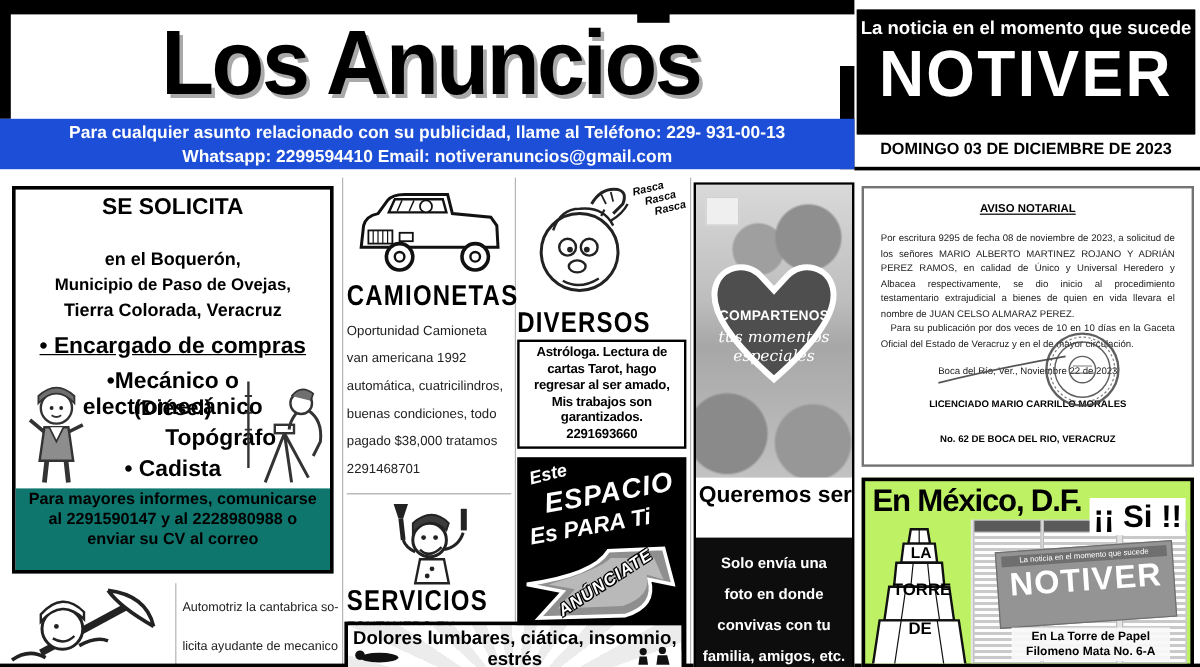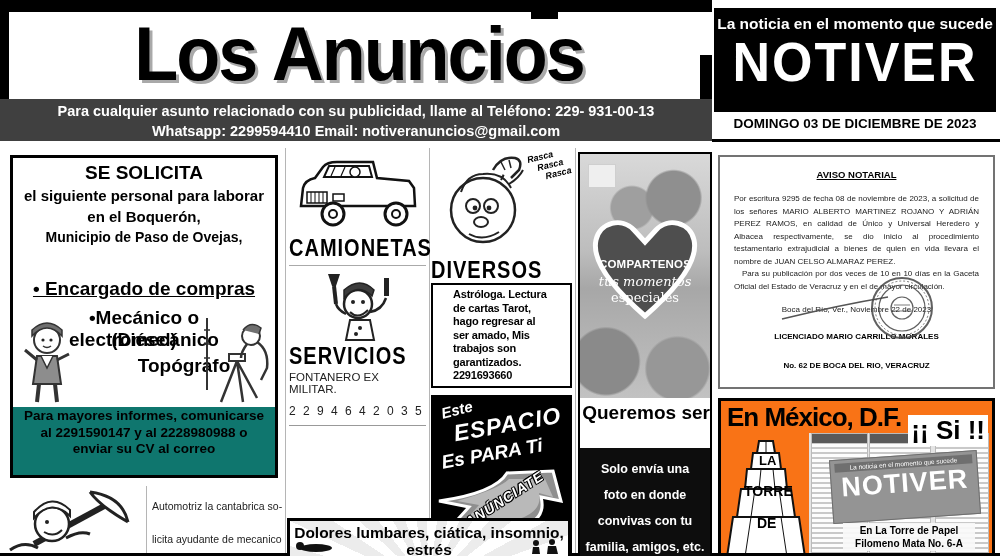--- a/index.html
+++ b/index.html
@@ -8,21 +8,21 @@
   .abs{position:absolute;}
 
   
   .top-bar{left:0;top:0;width:712px;height:12px;background:#000;}
   .top-tab{left:531px;top:0;width:27px;height:19px;background:#000;}
   .left-bar{left:0;top:0;width:9px;height:99px;background:#000;}
   .right-bar{left:700px;top:55px;width:12px;height:86px;background:#000;}
   .masthead-title{left:14px;top:8px;width:690px;text-align:center;font-size:72px;
      font-weight:900;letter-spacing:-2px;line-height:90px;transform:scaleY(1.06);
      text-shadow:3px 3px 0 #a9a9a9;white-space:nowrap;}
-  .contact-bar{left:0;top:99px;width:712px;height:42px;background:#404040;color:#fff;
+  .contact-bar{left:0;top:99px;width:712px;height:42px;background:#1d4ed8;color:#fff;
      text-align:center;font-weight:bold;font-size:14.5px;line-height:20px;padding-top:2px;box-sizing:border-box;}
 
   
   .notiver-box{left:714px;top:8px;width:282px;height:104px;background:#000;color:#fff;
      text-align:center;box-sizing:border-box;border:2px solid #000;}
   .notiver-tagline{font-size:15.5px;font-weight:bold;margin-top:5px;}
   .notiver-brand{font-size:52px;font-weight:900;letter-spacing:2px;line-height:1.0;margin-top:3px;transform:scaleY(1.05);}
   .notiver-date{left:714px;top:116px;width:282px;text-align:center;font-weight:bold;font-size:13.5px;}
   .notiver-underline{left:712px;top:139px;width:288px;height:3px;background:#000;}
 
@@ -59,21 +59,21 @@
   .hline{border-top:1px solid #aaa;margin:8px 0 4px;}
   .plumber-svg{display:block;margin:2px auto 0;}
   .fontanero1{margin-top:6px;font-size:11.5px;color:#222;}
   .digits{margin-top:9px;font-size:12px;letter-spacing:2px;color:#222;border-bottom:1px solid #999;padding-bottom:7px;}
 
   
   .col3{left:431px;top:148px;width:141px;}
   .scratch-wrap{position:relative;height:108px;}
   .rasca{position:absolute;right:2px;top:2px;font-size:9px;font-style:italic;font-weight:bold;
      transform:rotate(-14deg);line-height:10px;text-align:left;}
-  .astro-box{border:2px solid #000;margin-top:4px;padding:3px 20px;text-align:left;
+  .astro-box{border:2px solid #000;margin-top:4px;padding:3px 6px;text-align:center;
      font-weight:bold;font-size:11px;line-height:13.5px;letter-spacing:-0.2px;}
   .espacio{position:relative;margin-top:7px;height:180px;background:#000;color:#fff;overflow:hidden;}
   .esp-este{position:absolute;left:10px;top:6px;font-size:15px;font-style:italic;font-weight:bold;transform:rotate(-14deg);}
   .esp-espacio{position:absolute;left:22px;top:16px;font-size:23px;font-style:italic;font-weight:900;transform:rotate(-10deg);letter-spacing:1px;}
   .esp-parati{position:absolute;left:10px;top:48px;font-size:19px;font-style:italic;font-weight:900;transform:rotate(-10deg);}
   .esp-arrow{position:absolute;left:4px;top:72px;}
   .esp-anunciate{position:absolute;left:28px;top:96px;font-size:14px;font-weight:900;font-style:italic;
      transform:rotate(-33deg);color:#fff;text-shadow:1px 1px 0 #000,-1px -1px 0 #000,1px -1px 0 #000,-1px 1px 0 #000;letter-spacing:1px;}
   .esp-phone{position:absolute;left:0;bottom:22px;width:100%;text-align:center;font-size:18px;font-weight:900;}
   .esp-web{position:absolute;left:4px;right:4px;bottom:3px;border:1.5px solid #fff;text-align:center;
@@ -92,38 +92,38 @@
      background:linear-gradient(180deg,#d9d9d9 0%,#bdbdbd 40%,#a7a7a7 55%,#c2c2c2 100%);}
   .photo-blobs{position:absolute;inset:0;
      background:radial-gradient(circle at 72% 18%, #8f8f8f 0 12%, transparent 13%),
                 radial-gradient(circle at 40% 22%, #9f9f9f 0 10%, transparent 11%),
                 radial-gradient(circle at 20% 85%, #8a8a8a 0 14%, transparent 15%),
                 radial-gradient(circle at 75% 88%, #979797 0 13%, transparent 14%);}
   .photo-frame{position:absolute;left:8px;top:10px;width:26px;height:22px;background:#efefef;border:1px solid #cfcfcf;}
   .heart-svg{position:absolute;left:6px;top:58px;}
   .heart-t1{position:absolute;left:0;top:104px;width:100%;text-align:center;color:#fff;font-weight:900;font-size:11.5px;letter-spacing:0.2px;}
   .heart-t2{position:absolute;left:0;top:120px;width:100%;text-align:center;color:#fff;font-style:italic;font-size:13px;font-family:"DejaVu Serif",serif;}
-  .heart-t3{position:absolute;left:0;top:136px;width:100%;text-align:center;color:#fff;font-size:13px;font-family:"DejaVu Serif",serif;}
+  .heart-t3{position:absolute;left:0;top:136px;width:100%;text-align:center;color:#fff;font-style:italic;font-size:13px;font-family:"DejaVu Serif",serif;}
   .comp-sub{height:50px;text-align:right;font-weight:900;font-size:19px;line-height:23px;padding-top:3px;box-sizing:border-box;}
   .comp-black{background:#0d0d0d;color:#fff;height:110px;text-align:center;
      font-weight:bold;font-size:12.5px;line-height:26px;padding-top:8px;box-sizing:border-box;}
 
   
   .aviso{left:718px;top:155px;width:277px;height:234px;border:2px solid #737373;box-sizing:border-box;
      padding:12px 14px;font-size:8px;color:#222;position:absolute;}
   .aviso-title{text-align:center;font-weight:bold;text-decoration:underline;font-size:9.5px;color:#000;margin-bottom:13px;}
   .aviso p{margin:0;text-align:justify;line-height:12.5px;}
   .aviso .p2{text-indent:8px;}
   .aviso-date{text-align:center;margin-top:12px;}
   .aviso-name{text-align:center;font-weight:bold;margin-top:16px;line-height:13px;color:#000;}
   .seal-svg{position:absolute;left:60px;top:118px;}
 
   
   .mexico{left:718px;top:398px;width:277px;height:158px;border:3px solid #000;box-sizing:border-box;
-     position:absolute;background:#f97316;overflow:hidden;}
+     position:absolute;background:#bef264;overflow:hidden;}
   .mex-head{position:absolute;left:6px;top:1px;font-size:26px;font-weight:900;letter-spacing:-1px;}
   .mex-si{position:absolute;right:4px;top:14px;font-size:26px;font-weight:900;background:#fff;padding:0 3px;z-index:3;}
   .tower-svg{position:absolute;left:2px;top:36px;z-index:2;}
   .tower-l{position:absolute;z-index:3;font-weight:900;}
   .tw1{left:38px;top:52px;font-size:13px;}
   .tw2{left:23px;top:82px;font-size:14px;}
   .tw3{left:36px;top:114px;font-size:14px;}
   .collage{position:absolute;left:88px;top:32px;right:3px;bottom:0;background:#e4e4e4;overflow:hidden;z-index:1;}
   .npage{position:absolute;top:0;bottom:0;background:repeating-linear-gradient(180deg,#fdfdfd 0 3px,#c9c9c9 3px 5px);border:1px solid #bbb;}
   .npage .nphead{height:9px;background:#5a5a5a;}
@@ -159,27 +159,28 @@
 <div class="abs notiver-underline"></div>
 
 <div class="abs vd vd1"></div>
 <div class="abs vd vd2"></div>
 <div class="abs vd vd3"></div>
 <div class="abs vd-small"></div>
 <div class="abs bottom-bar"></div>
 
 <div class="abs job-box">
   <div class="abs t jt">SE SOLICITA</div>
-  <div class="abs t jl1">el siguiente personal para laborar</div>
   <div class="abs t jl2">en el Boquerón,</div>
   <div class="abs t jl3">Municipio de Paso de Ovejas,</div>
+  <div class="abs t jl4">Tierra Colorada, Veracruz</div>
   <div class="abs t jb1">• Encargado de compras</div>
   <div class="abs t jb2">•Mecánico o electromecánico</div>
   <div class="abs t jb2b">(Diésel)</div>
   <div class="abs t jb3">Topógrafo</div>
+  <div class="abs t jb4">• Cadista</div>
 
   <svg class="abs worker-svg" width="66" height="92" viewBox="0 0 66 92">
     <circle cx="30" cy="26" r="13" fill="#fff" stroke="#333" stroke-width="2"></circle>
     <path d="M15 22 Q30 6 45 22 L45 16 Q30 2 15 16 Z" fill="#6f6f6f" stroke="#333" stroke-width="1.5"></path>
     <circle cx="26" cy="26" r="1.6" fill="#222"></circle>
       <circle cx="34" cy="26" r="1.6" fill="#222"></circle>
     <path d="M26 32 Q30 35 34 32" stroke="#333" stroke-width="1.5" fill="none"></path>
     <path d="M20 42 L40 42 L44 70 L16 70 Z" fill="#8d8d8d" stroke="#333" stroke-width="2"></path>
     <path d="M24 42 L30 54 L36 42" fill="#fff" stroke="#333" stroke-width="1.5"></path>
     <path d="M20 46 L8 36 M40 46 L52 40" stroke="#333" stroke-width="3" fill="none"></path>
@@ -229,20 +230,21 @@
     <rect x="14" y="38" width="20" height="11" fill="#fff" stroke="#111" stroke-width="1.5"></rect>
     <path d="M18 38 L18 49 M22 38 L22 49 M26 38 L26 49 M30 38 L30 49" stroke="#111" stroke-width="1"></path>
     <rect x="40" y="40" width="11" height="7" fill="#fff" stroke="#111" stroke-width="1.5"></rect>
     <circle cx="40" cy="60" r="11" fill="#fff" stroke="#111" stroke-width="3"></circle>
     <circle cx="40" cy="60" r="4" fill="#fff" stroke="#111" stroke-width="2"></circle>
     <circle cx="103" cy="60" r="11" fill="#fff" stroke="#111" stroke-width="3"></circle>
     <circle cx="103" cy="60" r="4" fill="#fff" stroke="#111" stroke-width="2"></circle>
     <circle cx="62" cy="18" r="5" fill="#fff" stroke="#111" stroke-width="1.5"></circle>
   </svg>
   <div class="adhead">CAMIONETAS</div>
+  <div class="body">Oportunidad Camioneta van americana 1992 automática, cuatricilindros, buenas condiciones, todo pagado $38,000 tratamos 2291468701</div>
   <div class="hline"></div>
   <svg class="plumber-svg" width="96" height="72" viewBox="0 0 96 72">
     <path d="M18 4 L30 4 L26 16 L22 16 Z" fill="#222"></path>
     <path d="M24 16 L26 34" stroke="#222" stroke-width="4"></path>
     <circle cx="48" cy="34" r="14" fill="#fff" stroke="#222" stroke-width="2.5"></circle>
     <path d="M34 28 Q48 12 62 26 L64 20 Q50 6 34 20 Z" fill="#3c3c3c" stroke="#222" stroke-width="1.5"></path>
     <circle cx="43" cy="32" r="2" fill="#222"></circle>
       <circle cx="53" cy="32" r="2" fill="#222"></circle>
     <path d="M40 42 Q48 50 58 40" stroke="#222" stroke-width="2" fill="none"></path>
     <path d="M36 44 Q28 40 26 34" stroke="#222" stroke-width="2.5" fill="none"></path>

